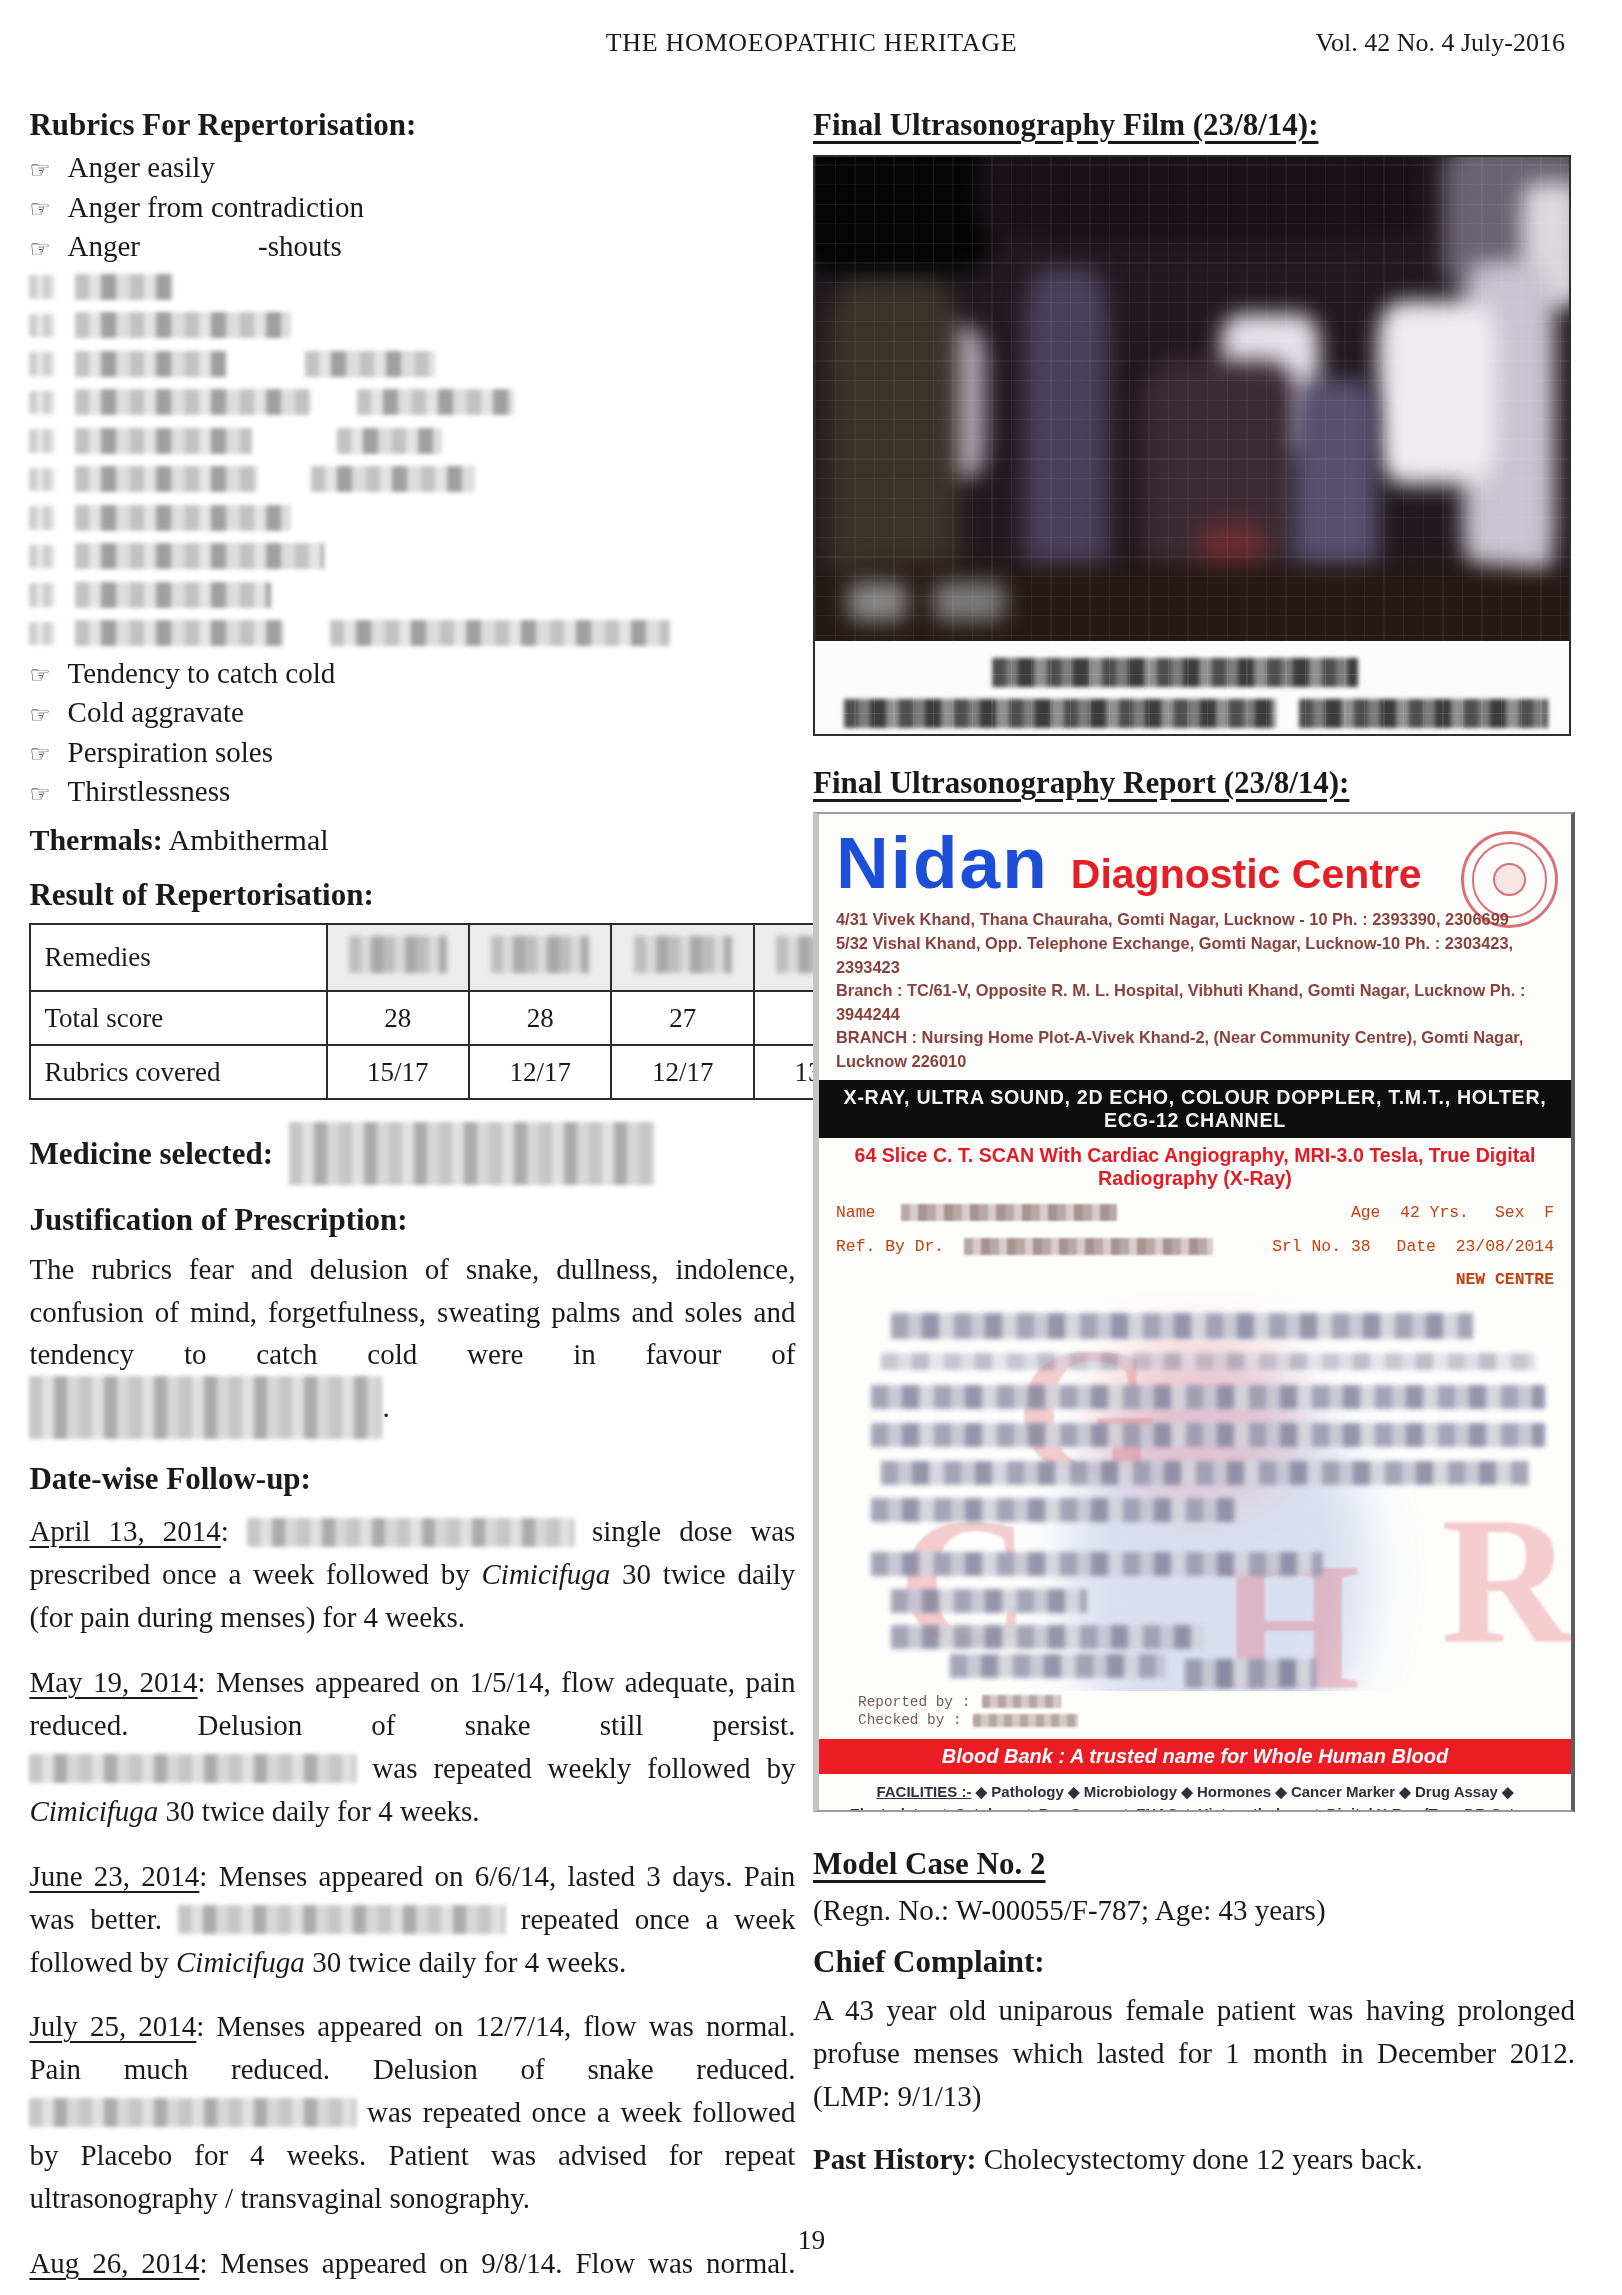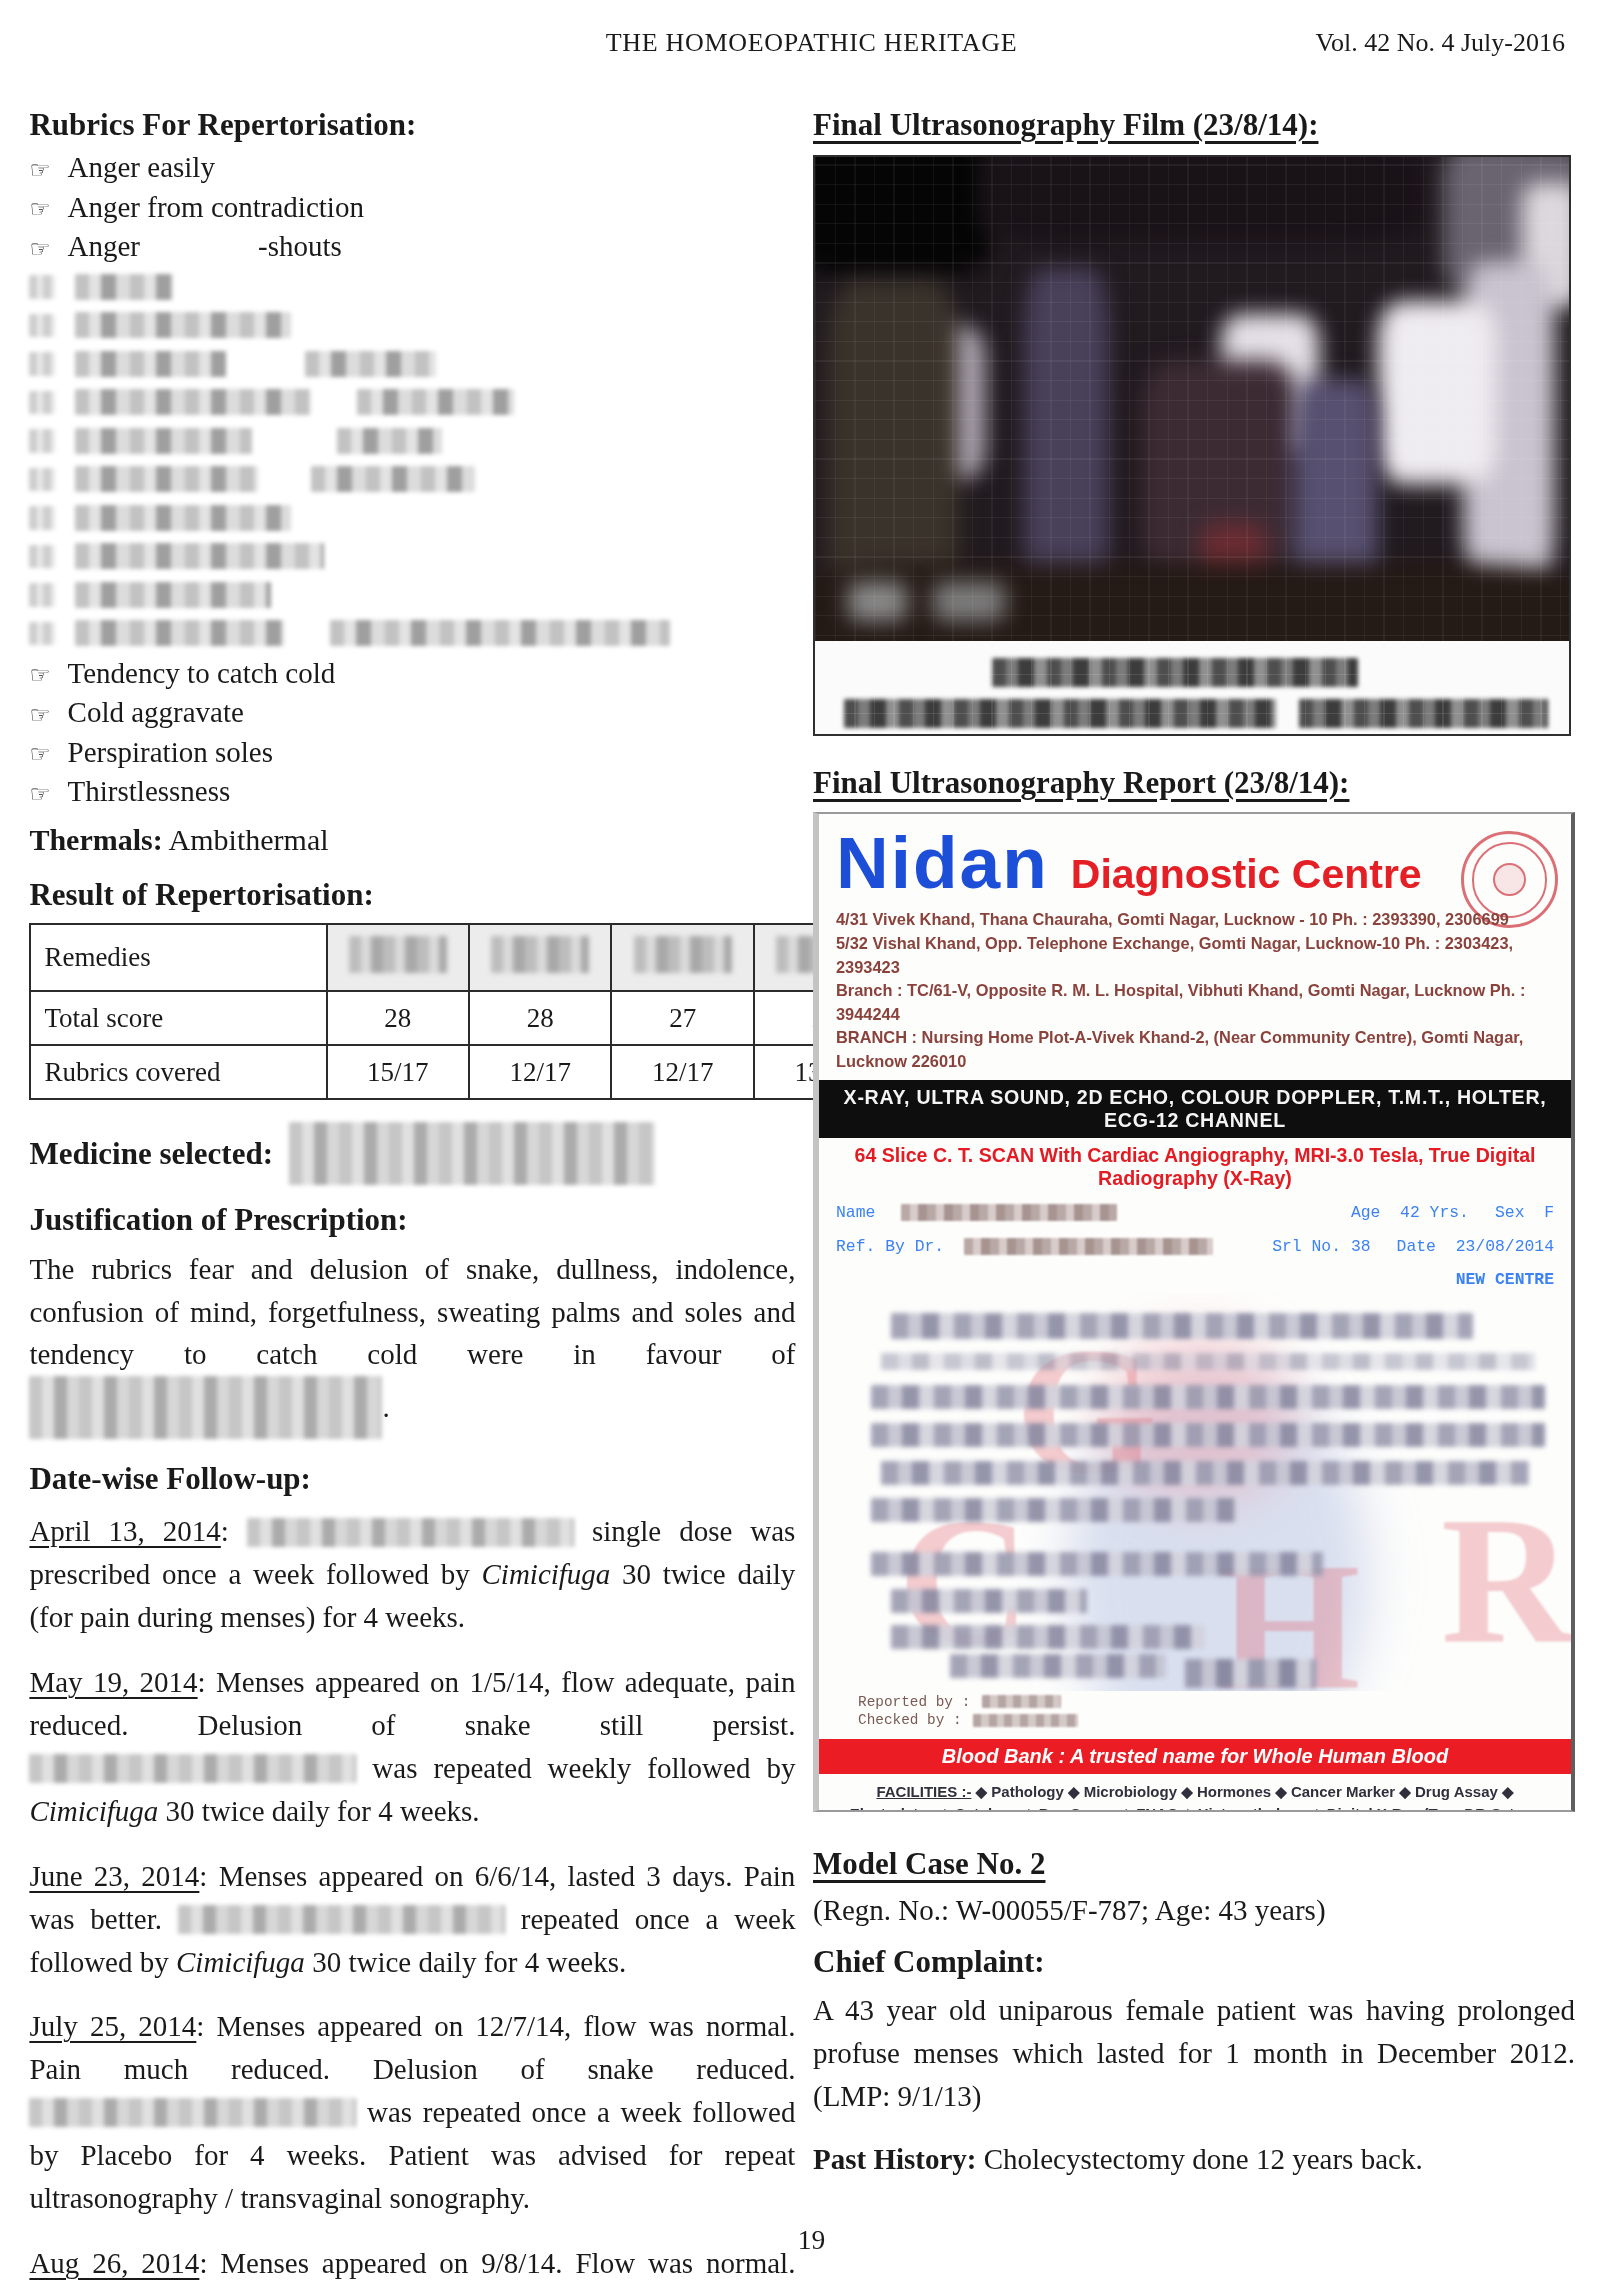--- a/index.html
+++ b/index.html
@@ -79,21 +79,21 @@
   .brand { font-size:73px; font-weight:bold; color:#1d4ed8; letter-spacing:2px; line-height:1; }
   .brand-sub { font-size:41px; font-weight:bold; color:#e42026; line-height:1; }
   .seal { position:absolute; right:13px; top:17px; width:97px; height:97px; border-radius:50%;
           border:3.3px solid #d04048; opacity:.75; }
   .seal::before { content:""; position:absolute; inset:7.9px; border-radius:50%; border:2px solid #d04048; }
   .seal::after { content:""; position:absolute; inset:29px; border-radius:50%; border:2px solid #d04048; background:rgba(214,80,88,.18); }
   .addr { margin-top:9.2px; font-size:16.4px; font-weight:bold; color:#8a423c; line-height:23.6px; filter:blur(0.4px); }
   .band-black { margin:6.5px -17px 0; background:#0e0e0e; color:#f4f4f4; font-weight:bold; font-size:19.6px;
                 text-align:center; padding:5.9px 0; letter-spacing:0.7px; filter:blur(0.3px); }
   .ct-line { margin-top:6.5px; color:#e41b22; font-weight:bold; font-size:19.6px; text-align:center; filter:blur(0.3px); }
-  .pat { margin-top:13px; font-family:"Liberation Mono", monospace; font-size:16.4px; color:#3b82f6; filter:blur(0.3px); }
+  .pat { margin-top:13px; font-family:"Liberation Mono", monospace; font-size:16.4px; color:#c2410c; filter:blur(0.3px); }
   .pat-row { display:flex; align-items:center; margin-bottom:14.4px; }
   .pat .rb { display:inline-block; height:17px; border-radius:1.3px;
              background:repeating-linear-gradient(90deg,#b9a9a6 0 9.2px,#d8cccb 9.2px 17px,#a79491 17px 26px); filter:blur(1.3px); }
   .pat-right { margin-left:auto; display:flex; gap:26px; }
   .centre-note { text-align:right; font-weight:bold; }
 
   .rbody { position:relative; height:398px; margin:3.9px -17px 0; overflow:hidden; }
   .wm { position:absolute; font-family:"Liberation Serif", serif; font-weight:bold; color:rgba(225,90,100,.30);
         filter:blur(1.3px); line-height:1; }
   .wmblob { position:absolute; border-radius:50%; filter:blur(26px); }

